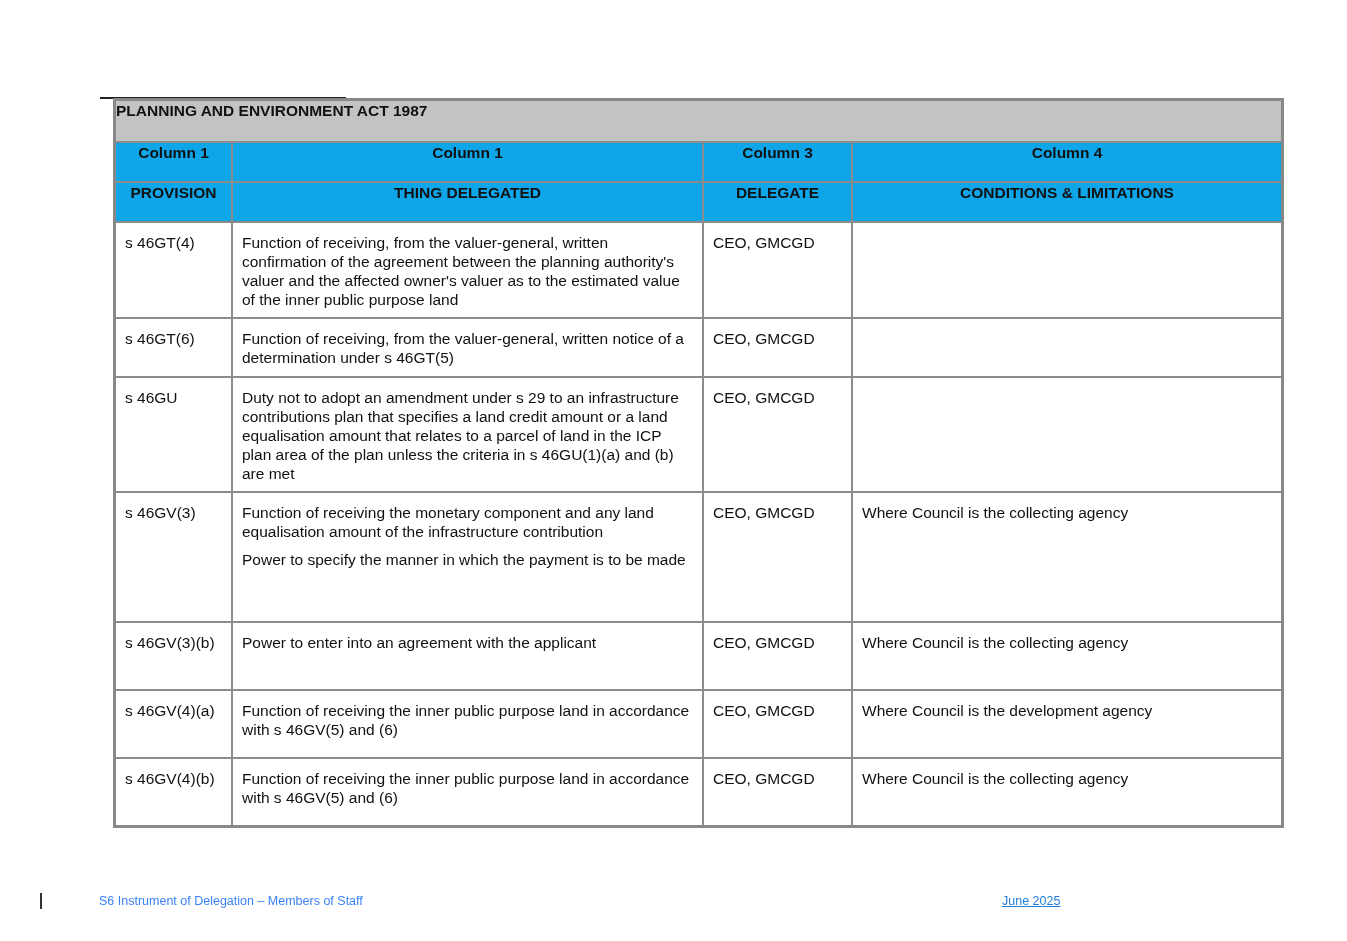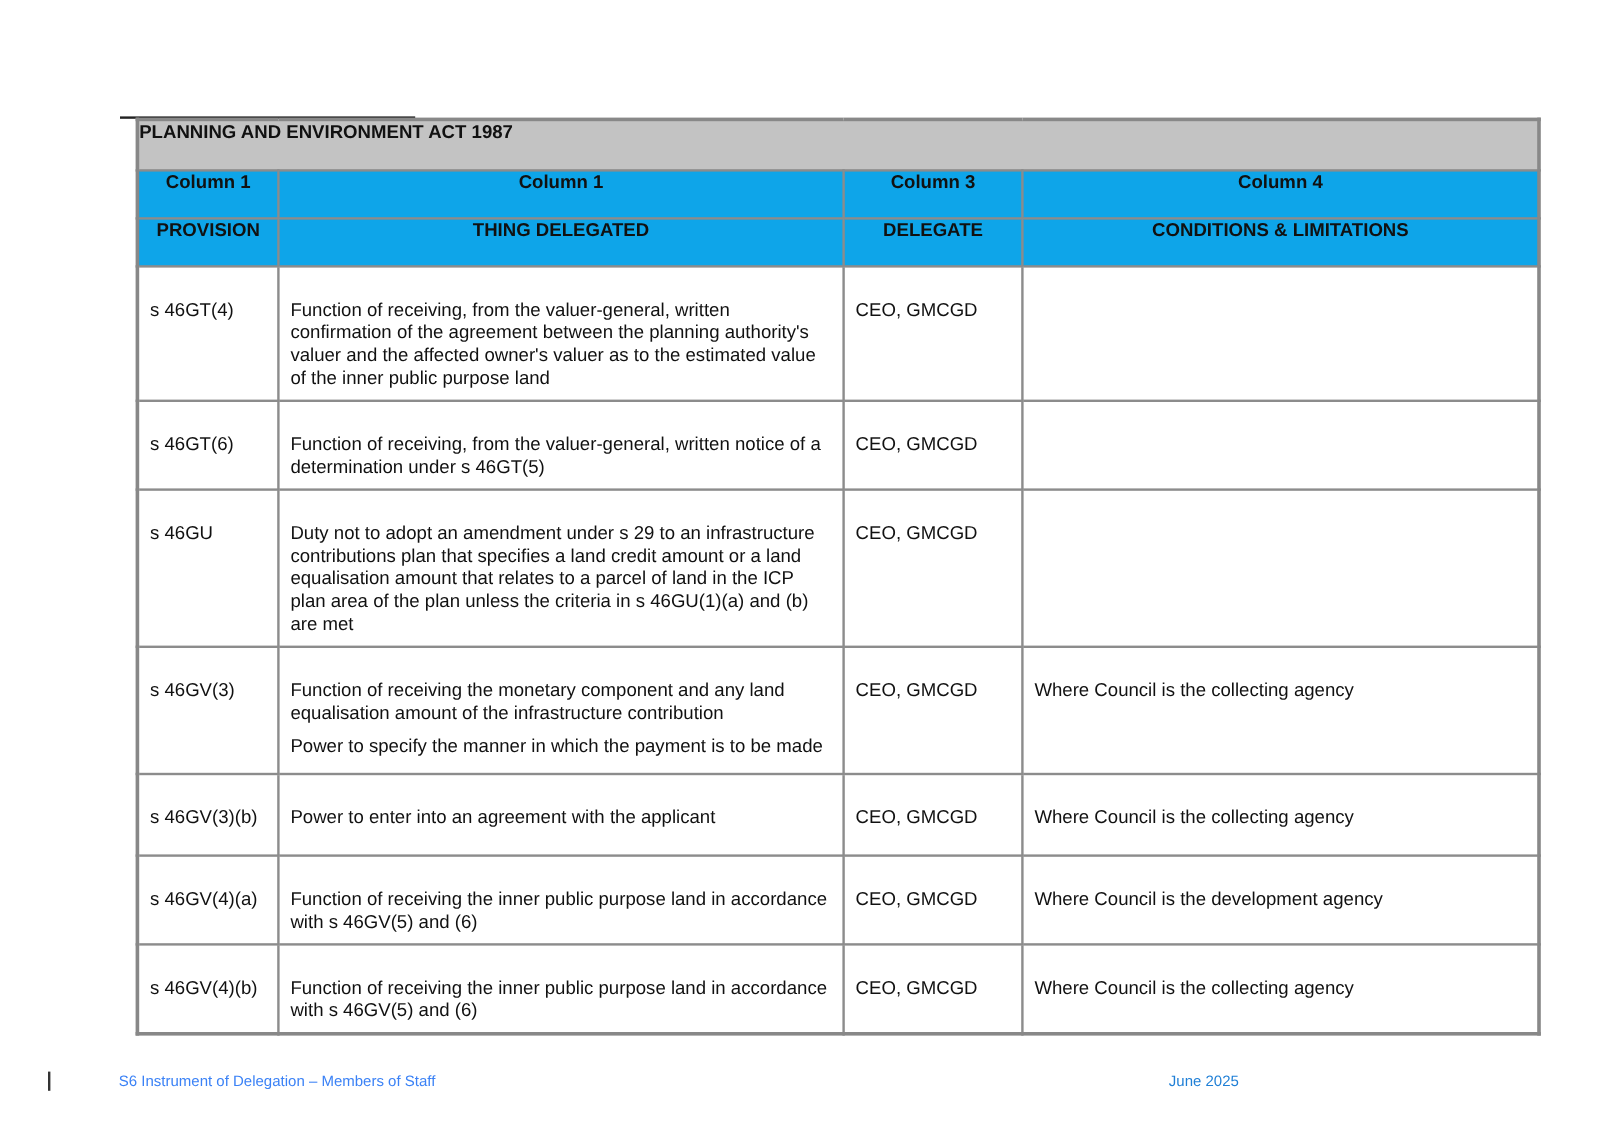--- a/index.html
+++ b/index.html
@@ -51,21 +51,21 @@
       font-weight: bold;
       height: 38px;
       vertical-align: middle;
       text-align: center;
       background: #0ea5e9;
     }
     .col-row-1 th {
       border-bottom: 4px double #999;
     }
     .cell {
-      padding: 26px 8px 8px 9px;
+      padding: 10px 8px 8px 9px;
     }
     .cell p {
       margin: 0;
     }
     .cell p + p {
       margin-top: 9px;
     }
     .c1 { width: 115px; }
     .c2 { width: 469px; }
     .c3 { width: 147px; }
@@ -81,24 +81,25 @@
     }
     .footer-left {
       position: absolute;
       left: 99px;
       top: 894px;
       font-size: 12.5px;
       color: #3b82f6;
     }
     .footer-right {
       position: absolute;
-      left: 974px;
+      left: 1002px;
       top: 894px;
       font-size: 12.5px;
       color: #1f7fd6;
+      text-decoration: underline;
     }
   </style>
 </head>
 <body>
 
 <div class="top-rule"></div>
 
 <table class="deleg">
   <tbody>
     <tr class="title-row">
@@ -161,21 +162,21 @@
       </div>
         </td>
       <td>
           <div class="cell">CEO, GMCGD</div>
         </td>
       <td>
           <div class="cell"></div>
         </td>
     </tr>
 
-    <tr style="height:106px">
+    <tr style="height:130px">
       <td>
           <div class="cell">s 46GV(3)</div>
         </td>
       <td>
           <div class="cell">
         <p>Function of receiving the monetary component and any land equalisation amount of the infrastructure contribution</p>
         <p>Power to specify the manner in which the payment is to be made</p>
       </div>
         </td>
       <td>

